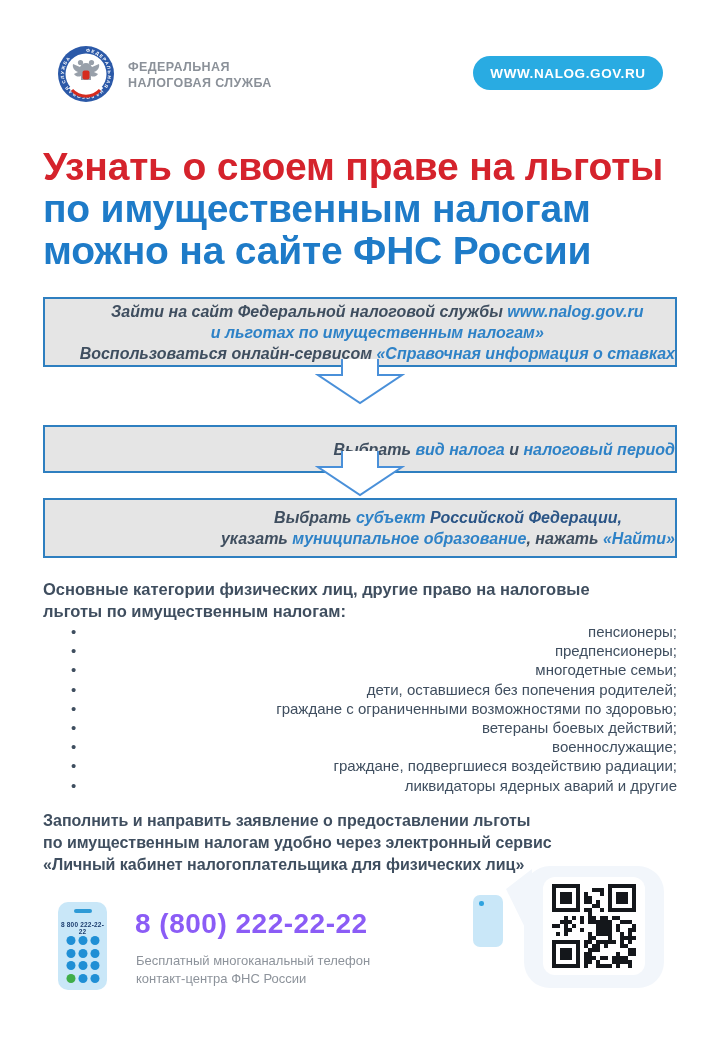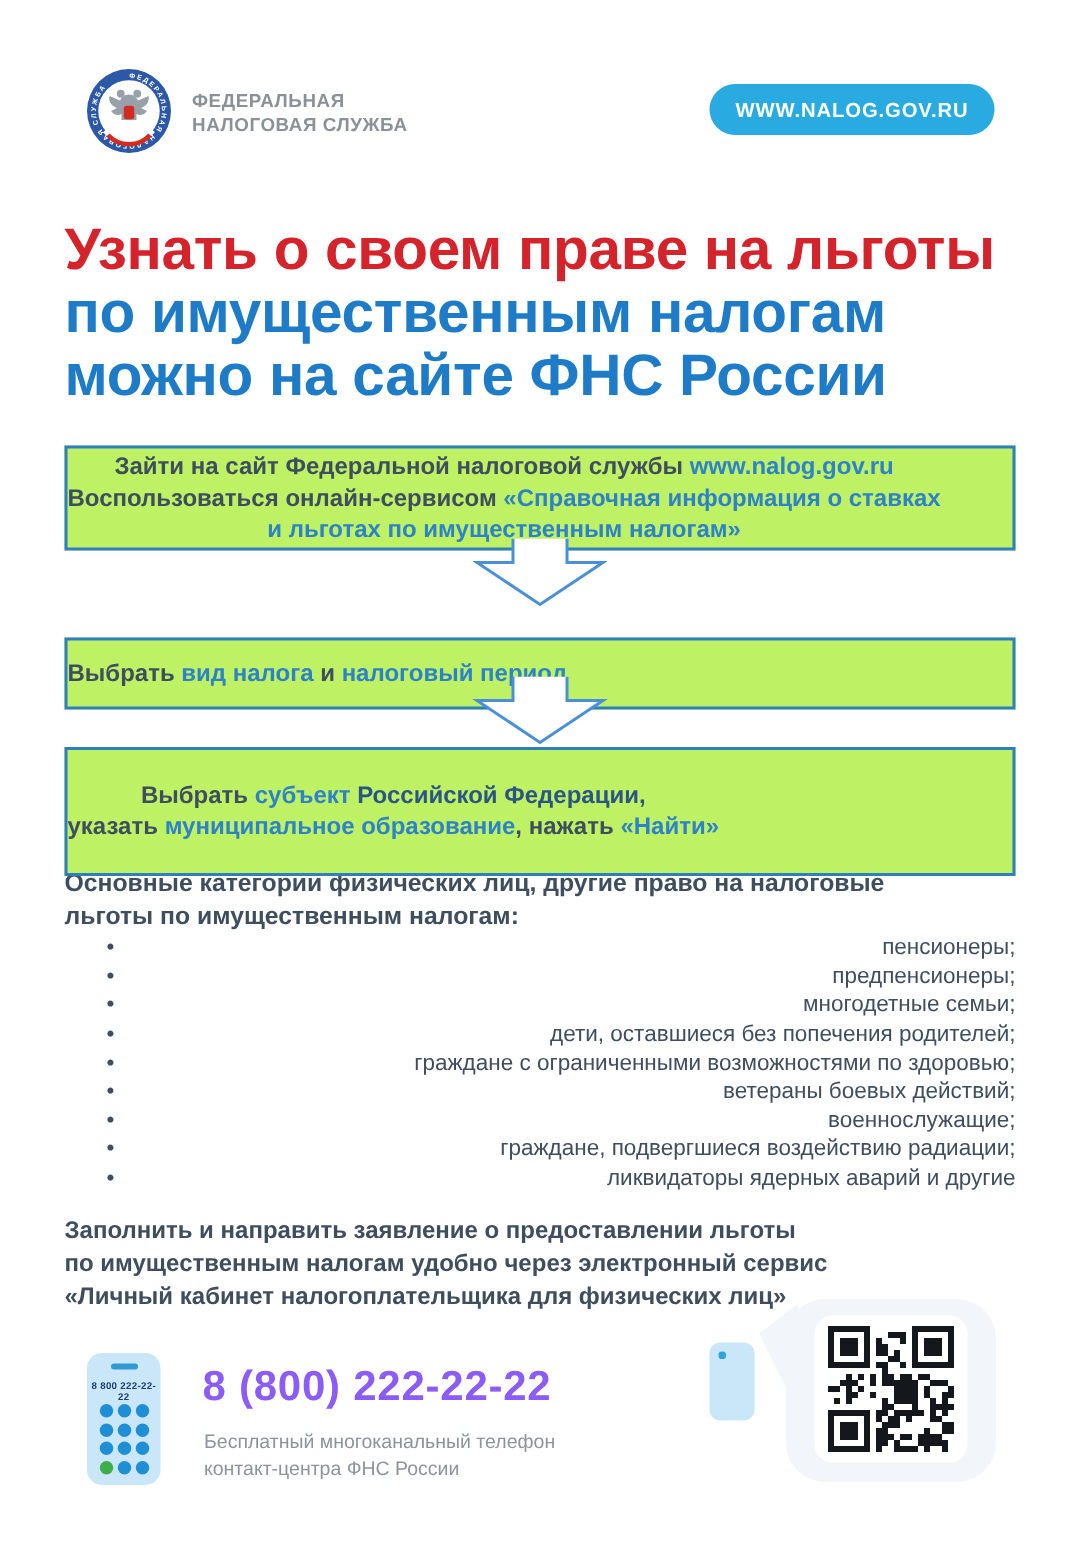--- a/index.html
+++ b/index.html
@@ -20,26 +20,26 @@
 
   
   .title{position:absolute;top:146px;left:43px;right:43px;font-weight:bold;
     font-size:39px;line-height:42px;letter-spacing:-.2px;}
   .title .l1{color:var(--title-red,#D5232C);}
   .title .l2,.title .l3{color:var(--title-blue,#1E7BC8);}
 
   
   .steps{position:absolute;top:297px;left:43px;right:43px;height:269px;}
   .step-box{position:absolute;left:0;right:0;border:2px solid var(--box-border-blue,#2E7FC0);
-    background:#bef264;box-sizing:border-box;display:flex;flex-direction:column;
-    align-items:flex-start;justify-content:center;text-align:center;
-    font-weight:bold;font-size:16px;line-height:21px;z-index:1;}
+    background:#e5e5e5;box-sizing:border-box;display:flex;flex-direction:column;
+    align-items:flex-end;justify-content:center;text-align:center;
+    font-weight:bold;font-size:16px;line-height:21px;z-index:1;font-style:italic;}
   .step-1{top:0;height:70px;}
   .step-2{top:103px;height:48px;margin-top:25px;}
-  .step-3{top:201px;height:86px;}
+  .step-3{top:201px;height:60px;}
   .seg-dark{color:var(--text-dark,#3F4E5F);}
   .seg-blue{color:var(--text-blue,#2E82C7);}
   .seg-navy{color:var(--text-navy,#2B5586);}
   .arrow{position:absolute;left:50%;transform:translateX(-50%);width:90px;height:47px;z-index:2;}
   .arrow-1{top:62px;}
   .arrow-2{top:154px;}
 
   
   .cats-heading{position:absolute;top:578px;left:43px;right:43px;
     font-size:16.5px;font-weight:bold;line-height:22px;color:var(--text-dark,#3F4E5F);
@@ -107,22 +107,22 @@
 <div class="title">
   <div class="l1">Узнать о своем праве на льготы</div>
   <div class="l2">по имущественным налогам</div>
   <div class="l3">можно на сайте ФНС России</div>
 </div>
 
 <div class="steps">
   <div class="step-box step-1">
     <div class="step-text">
         <div><span class="seg-dark">Зайти на сайт Федеральной налоговой службы </span><span class="seg-blue">www.nalog.gov.ru</span></div>
+        <div><span class="seg-blue">и льготах по имущественным налогам»</span></div>
         <div><span class="seg-dark">Воспользоваться онлайн-сервисом </span><span class="seg-blue">«Справочная информация о ставках</span></div>
-        <div><span class="seg-blue">и льготах по имущественным налогам»</span></div>
       </div>
   </div>
 
   <svg class="arrow arrow-1" viewBox="0 0 90 47">
     <path d="M27 0 L27 16 L3 16 L45 44 L87 16 L63 16 L63 0" fill="#ffffff" stroke="#4A90D9" stroke-width="2"></path>
   </svg>
 
   <div class="step-box step-2">
     <div class="step-text">
         <div><span class="seg-dark">Выбрать </span><span class="seg-blue">вид налога</span><span class="seg-dark"> и </span><span class="seg-blue">налоговый период</span></div>

